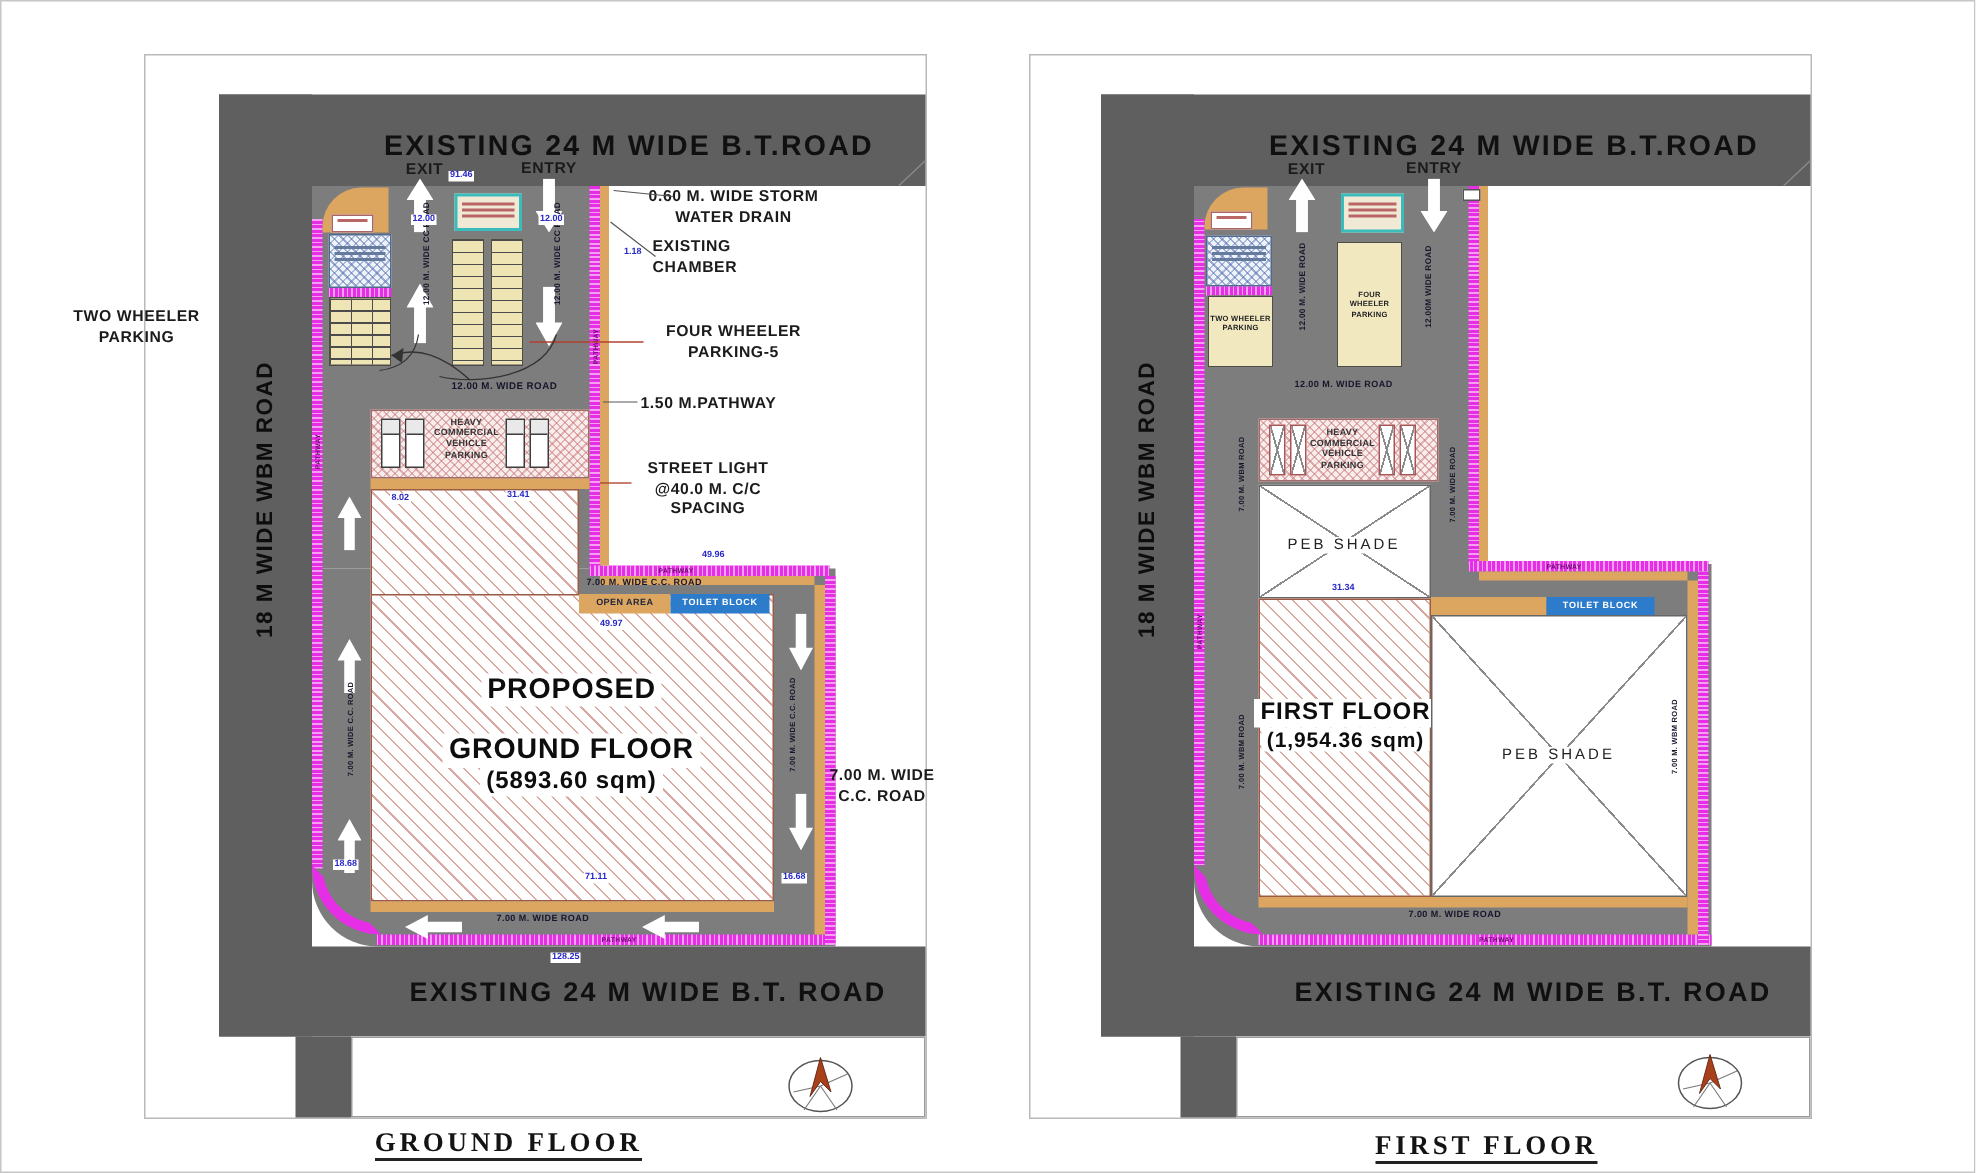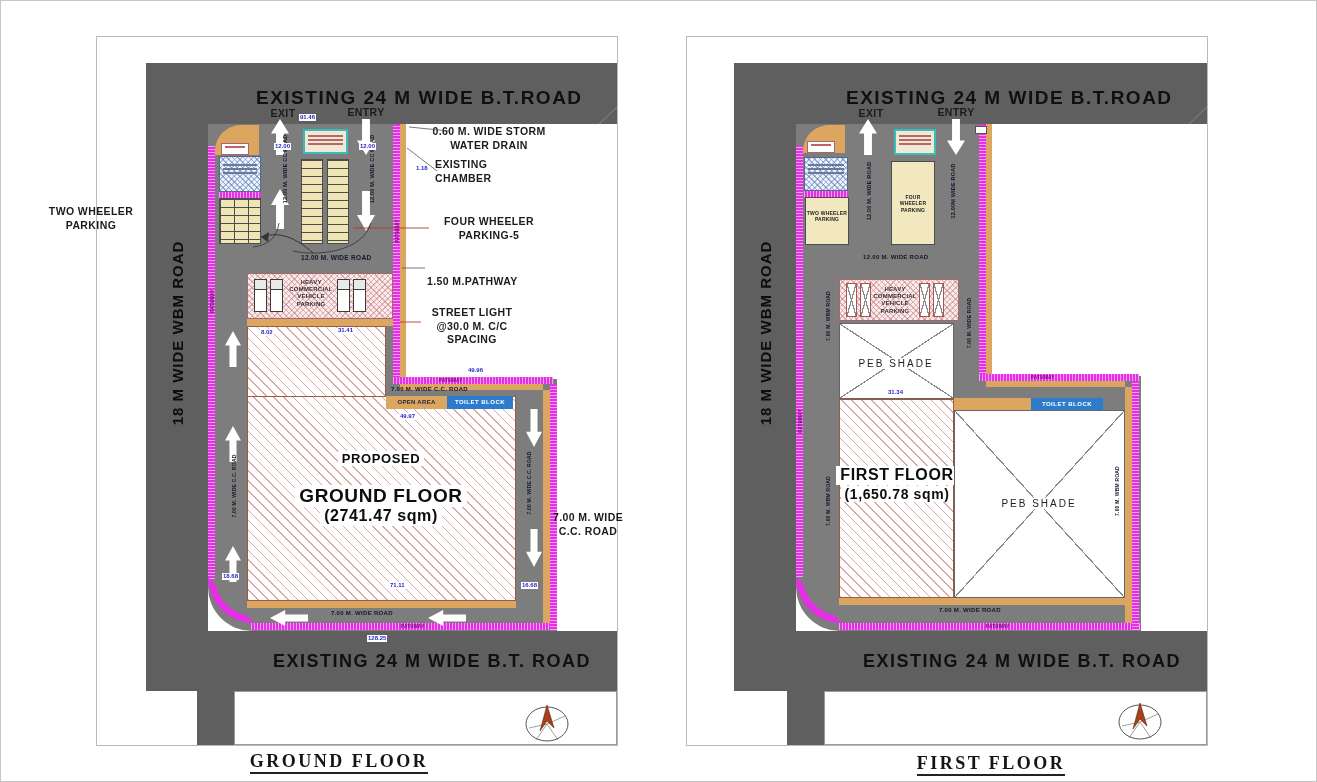--- a/index.html
+++ b/index.html
@@ -117,24 +117,24 @@
   <div class="abs hcvtext" style="left:286px;top:278px;width:48px;">HEAVY COMMERCIAL VEHICLE PARKING</div>
 
   <div class="abs tan" style="left:246px;top:318px;width:146px;height:7px;"></div>
   <div class="abs hatch-red" style="left:246px;top:325px;width:139px;height:72px;border-bottom:none;"></div>
   <div class="abs hatch-red" style="left:246px;top:395px;width:269px;height:205px;"></div>
   <div class="abs openbar" style="left:385px;top:395px;width:61px;height:13px;">OPEN AREA</div>
   <div class="abs toiletbar" style="left:446px;top:395px;width:66px;height:13px;">TOILET BLOCK</div>
   <div class="abs tan" style="left:246px;top:600px;width:269px;height:7px;"></div>
 
   <div class="abs bcenter" style="left:258px;top:448px;width:244px;">
-    <span class="bl" style="font-size:13px;">PROPOSED</span><br>
+    <span class="bl" style="font-size:19px;">PROPOSED</span><br>
     <br>
     <span class="bl" style="font-size:19px;">GROUND FLOOR</span><br>
-    <span class="bl" style="font-size:16px;">(2741.47 sqm)</span>
+    <span class="bl" style="font-size:16px;">(5893.60 sqm)</span>
   </div>
 
   <div class="abs rl" style="left:390px;top:385px;font-size:6px;">7.00 M. WIDE C.C. ROAD</div>
   <div class="abs arrow" style="left:224px;top:330px;width:16px;height:36px;"></div>
   <div class="abs arrow" style="left:224px;top:425px;width:16px;height:36px;"></div>
   <div class="abs arrow" style="left:224px;top:545px;width:16px;height:36px;"></div>
   <div class="vcenter rls" style="left:233px;top:485px;font-size:5px;">7.00 M. WIDE C.C. ROAD</div>
   <div class="abs arrow a-down" style="left:525px;top:408px;width:16px;height:38px;"></div>
   <div class="abs arrow a-down" style="left:525px;top:528px;width:16px;height:38px;"></div>
   <div class="vcenter rls" style="left:528px;top:482px;font-size:5px;">7.00 M. WIDE C.C. ROAD</div>
@@ -156,22 +156,22 @@
   <div class="abs dim" style="left:466px;top:366px;">49.96</div>
   <div class="abs dim" style="left:398px;top:412px;">49.97</div>
   <div class="abs dim" style="left:221px;top:572px;">18.68</div>
   <div class="abs dim" style="left:388px;top:581px;">71.11</div>
   <div class="abs dim" style="left:520px;top:581px;">16.68</div>
   <div class="abs dim" style="left:366px;top:634px;">128.25</div>
 
   <div class="abs ann" style="left:420px;top:124px;width:136px;">0.60 M. WIDE STORM WATER DRAIN</div>
   <div class="abs ann" style="left:434px;top:157px;width:78px;text-align:left;">EXISTING CHAMBER</div>
   <div class="abs ann" style="left:428px;top:214px;width:120px;">FOUR WHEELER PARKING-5</div>
-  <div class="abs ann" style="left:426px;top:262px;white-space:nowrap;margin-top:12px;">1.50 M.PATHWAY</div>
-  <div class="abs ann" style="left:418px;top:305px;width:106px;">STREET LIGHT @30.0 M. C/C SPACING</div>
+  <div class="abs ann" style="left:426px;top:262px;white-space:nowrap;">1.50 M.PATHWAY</div>
+  <div class="abs ann" style="left:418px;top:305px;width:106px;">STREET LIGHT @40.0 M. C/C SPACING</div>
   <div class="abs ann" style="left:548px;top:510px;width:78px;">7.00 M. WIDE C.C. ROAD</div>
   <div class="abs ann" style="left:40px;top:204px;width:100px;">TWO WHEELER PARKING</div>
 
   <svg class="abs" style="left:523px;top:701px;" width="46" height="44" viewBox="0 0 46 44">
     <ellipse cx="23" cy="22" rx="21" ry="17" fill="none" stroke="#555" stroke-width="1"></ellipse>
     <line x1="23" y1="22" x2="41" y2="14" stroke="#777" stroke-width="0.7"></line>
     <line x1="23" y1="22" x2="34" y2="38" stroke="#777" stroke-width="0.7"></line>
     <line x1="23" y1="22" x2="12" y2="38" stroke="#777" stroke-width="0.7"></line>
     <line x1="23" y1="22" x2="5" y2="26" stroke="#777" stroke-width="0.7"></line>
     <polygon points="23,3 30,26 23,19 16,29" fill="#a8401c" stroke="#5d2310" stroke-width="0.6"></polygon>
@@ -251,21 +251,21 @@
   </div>
   <div class="abs dim" style="left:886px;top:388px;">31.34</div>
   <div class="abs grid" style="left:929px;top:398px;width:15px;height:11px;"></div>
 
   <div class="abs tan" style="left:953px;top:397px;width:77px;height:12px;"></div>
   <div class="abs toiletbar" style="left:1030px;top:397px;width:72px;height:12px;">TOILET BLOCK</div>
 
   <div class="abs hatch-red" style="left:838px;top:398px;width:115px;height:199px;"></div>
   <div class="abs bcenter" style="left:832px;top:465px;width:128px;">
     <span class="bl" style="font-size:16px;">FIRST FLOOR</span><br>
-    <span class="bl" style="font-size:14px;">(1,650.78 sqm)</span>
+    <span class="bl" style="font-size:14px;">(1,954.36 sqm)</span>
   </div>
 
   <div class="abs xbox" style="left:953px;top:409px;width:171px;height:188px;"></div>
   <div class="abs bcenter" style="left:988px;top:492px;width:100px;">
     <span style="background:#fff;font-size:10px;letter-spacing:2px;color:#222;">PEB SHADE</span>
   </div>
   <div class="abs tan" style="left:838px;top:597px;width:286px;height:7px;"></div>
 
   <div class="vcenter rls" style="left:827px;top:315px;font-size:5px;">7.00 M. WBM ROAD</div>
   <div class="vcenter rls" style="left:827px;top:500px;font-size:5px;">7.00 M. WBM ROAD</div>

